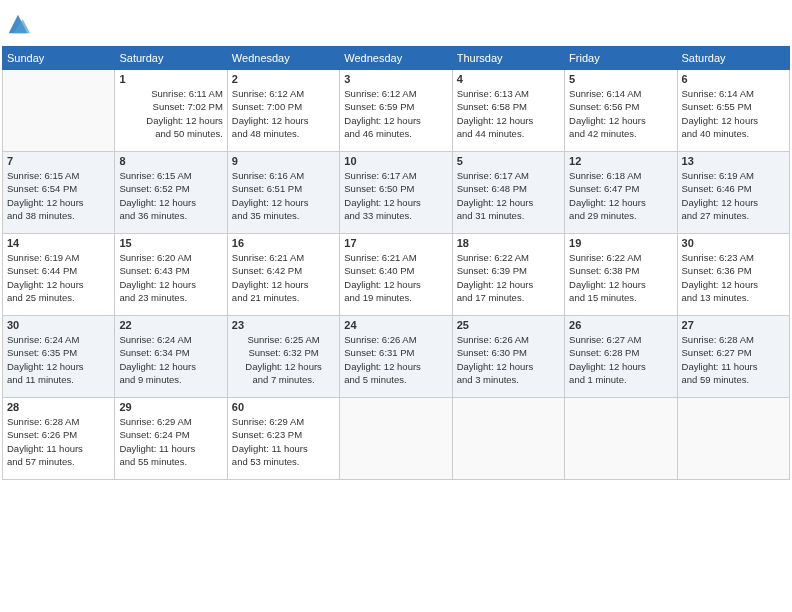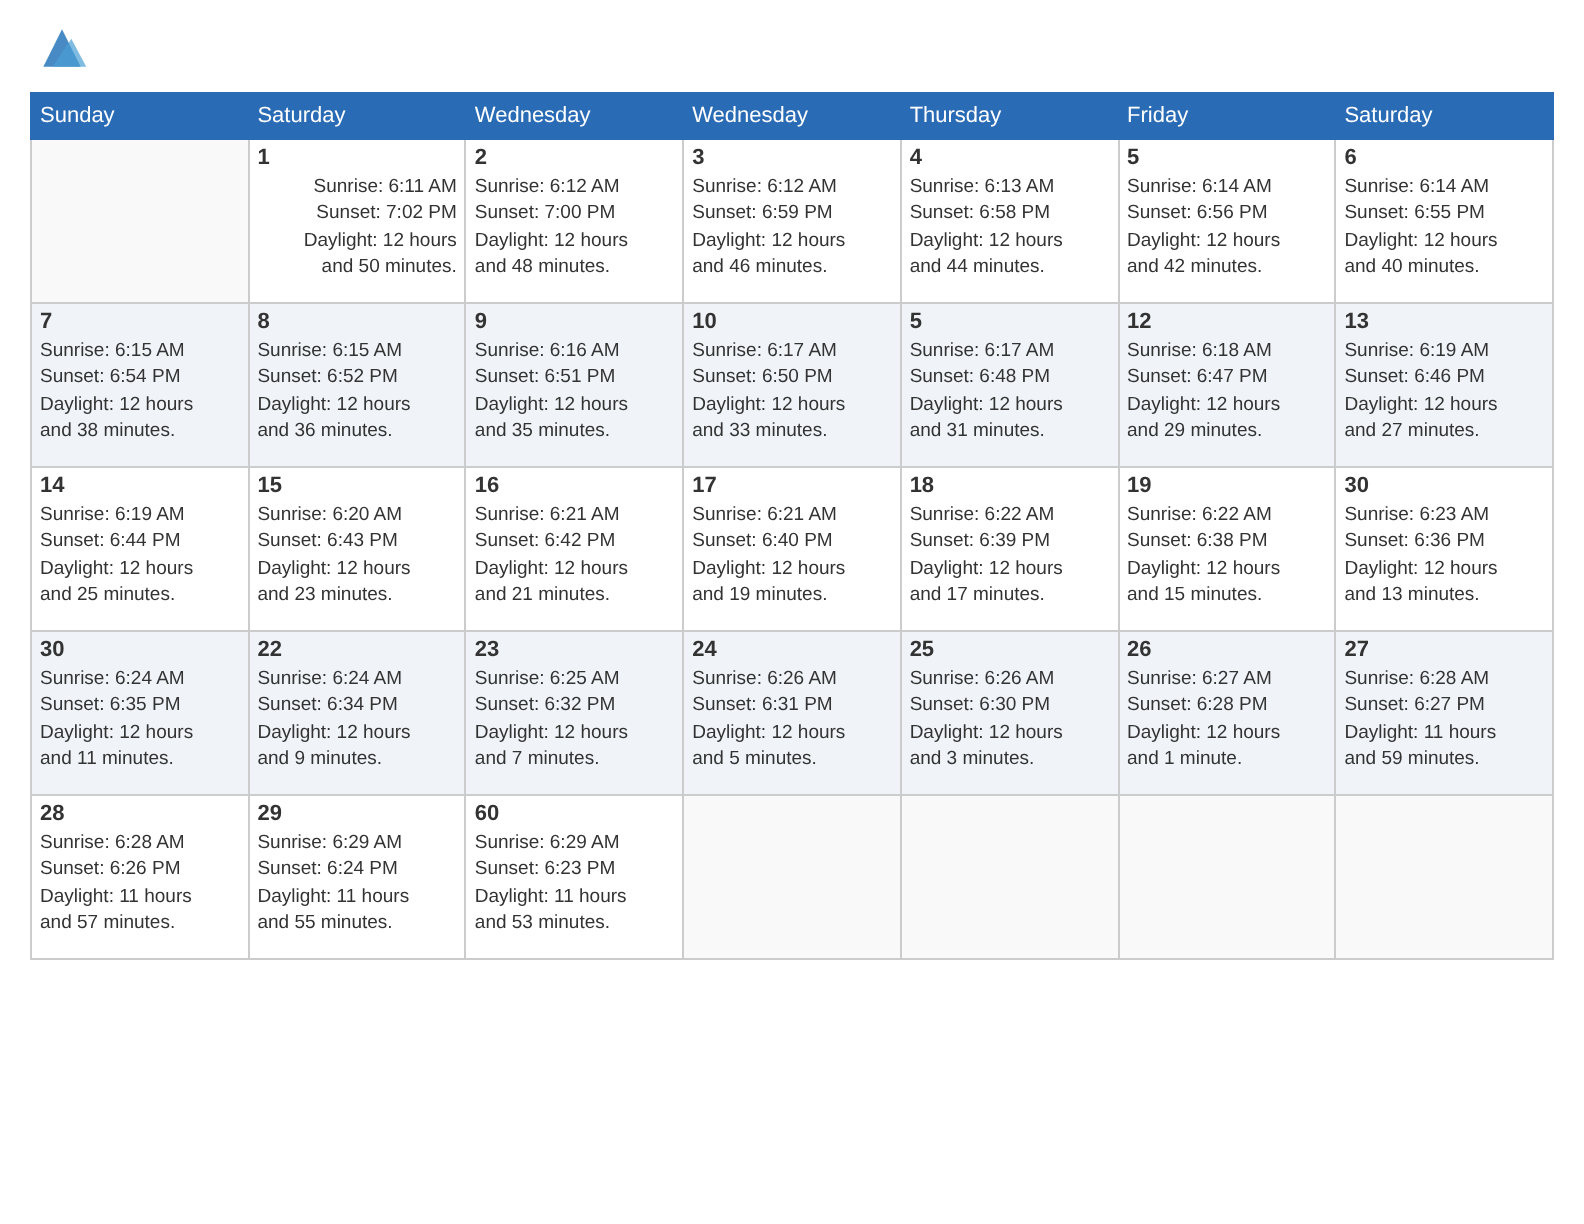--- a/index.html
+++ b/index.html
@@ -6,21 +6,21 @@
     body {
       width: 792px;
       height: 612px;
       font-family: Arial, sans-serif;
       background: #fff;
       overflow: hidden;
     }
     .page {
       width: 792px;
       height: 612px;
-      padding: 10px 15px;
+      padding: 10px 2px;
     }
     .header {
       display: flex;
       justify-content: space-between;
       align-items: flex-start;
       margin-bottom: 8px;
     }
     .logo {
       display: flex;
       align-items: center;
@@ -290,21 +290,21 @@
           </td>
           <td>
             <div class="day-number">22</div>
             <div class="day-info" style="white-space: pre-line;">Sunrise: 6:24 AM
 Sunset: 6:34 PM
 Daylight: 12 hours
 and 9 minutes.</div>
           </td>
           <td>
             <div class="day-number">23</div>
-            <div class="day-info" style="white-space: pre-line;">Sunrise: 6:25 AM
+            <div class="day-info" style="white-space: pre-line; text-align: center;">Sunrise: 6:25 AM
 Sunset: 6:32 PM
 Daylight: 12 hours
 and 7 minutes.</div>
           </td>
           <td>
             <div class="day-number">24</div>
             <div class="day-info" style="white-space: pre-line;">Sunrise: 6:26 AM
 Sunset: 6:31 PM
 Daylight: 12 hours
 and 5 minutes.</div>

